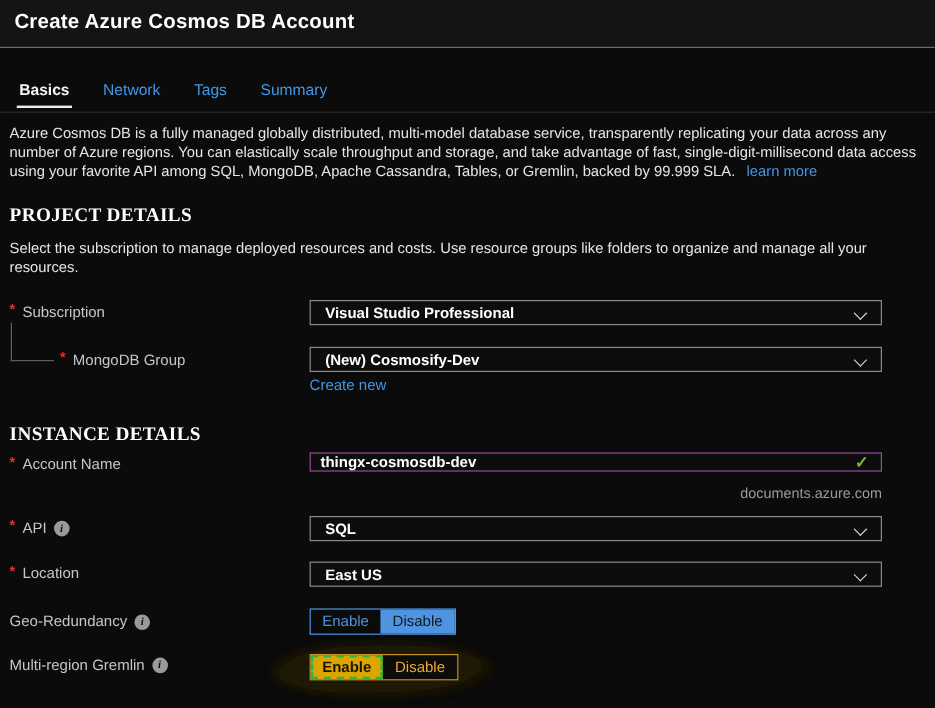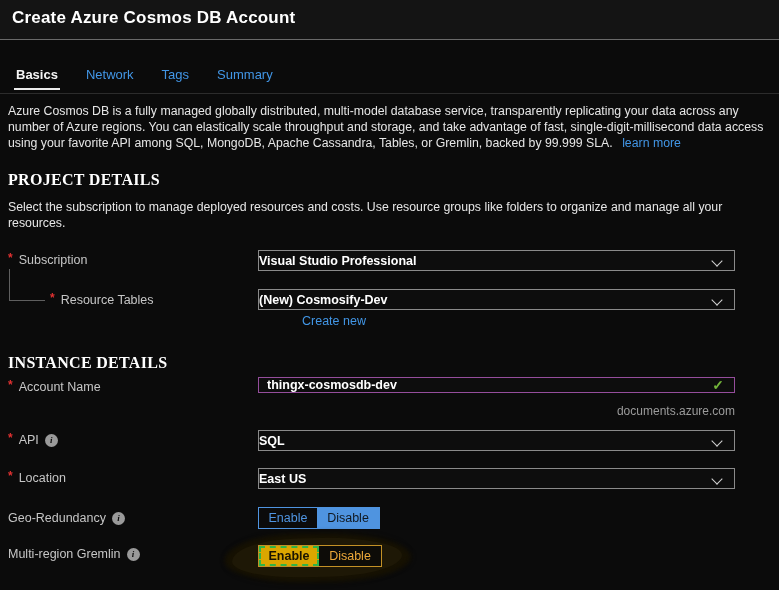--- a/index.html
+++ b/index.html
@@ -12,35 +12,35 @@
   .page-title{left:12px;top:8px;font-size:17px;font-weight:bold;color:#ffffff;letter-spacing:.2px;}
 
   
   .tabs{left:0;top:64px;width:779px;height:30px;border-bottom:1px solid #2c2c2c;
         display:flex;align-items:center;padding-left:14px;gap:24px;box-sizing:border-box;}
   .tab{font-size:13px;color:#4296e6;padding:0 2px 8px 2px;cursor:pointer;}
   .tab.active{color:#f5f5f5;font-weight:bold;border-bottom:2px solid #ededed;padding-bottom:6px;}
 
   
   .intro{left:8px;top:103px;width:766px;color:#e6e6e6;line-height:16px;font-size:12.3px;}
-  .link{color:#4296e6;cursor:pointer;text-decoration:none;margin-left:44px;}
+  .link{color:#4296e6;cursor:pointer;text-decoration:none;}
 
   .section-heading{font-size:16px;font-weight:bold;color:#ffffff;letter-spacing:.3px;font-family:Liberation Serif, serif;}
   .body-text{color:#e6e6e6;line-height:15.5px;font-size:12.3px;}
 
   
   .field-label{display:flex;align-items:center;gap:6px;color:#c6c6c6;font-size:12.5px;}
   .req{color:#e03131;font-weight:bold;font-size:12px;transform:translateY(-2px);}
   .info-icon{display:inline-flex;align-items:center;justify-content:center;width:13px;height:13px;
              border-radius:50%;background:#9a9a9a;color:#0b0b0b;font-size:9px;font-weight:bold;
              font-style:italic;cursor:pointer;font-family:"Liberation Serif", serif;}
 
   
   .dropdown{left:258px;width:477px;height:21px;background:#0d0d0d;border:1px solid #8a8a8a;
-            display:flex;align-items:center;padding-left:0;box-sizing:border-box;cursor:pointer;}
+            display:flex;align-items:center;padding-left:12px;box-sizing:border-box;cursor:pointer;}
   .dropdown .value{color:#ffffff;font-weight:600;font-size:12.5px;}
   .chevron{position:absolute;right:13px;top:6px;width:7px;height:7px;
            border-right:1.6px solid #d2d2d2;border-bottom:1.6px solid #d2d2d2;
            transform:rotate(45deg);}
   .text-input{left:258px;width:477px;height:16px;background:#0d0d0d;border:1.5px solid #954d9c;
               display:flex;align-items:center;padding-left:8px;box-sizing:border-box;}
   .text-input .value{color:#ffffff;font-weight:600;font-size:12.5px;flex:1;}
   .check{color:#73b53a;font-weight:bold;font-size:14px;margin-right:10px;}
   .hint{color:#9b9b9b;font-size:12px;}
 
@@ -92,21 +92,21 @@
 <div class="abs dropdown" style="top:250px;">
   <span class="value">Visual Studio Professional</span>
   <span class="chevron"></span>
 </div>
 
 <div class="abs conn" style="left:9px;top:269px;width:1px;height:32px;"></div>
 <div class="abs conn" style="left:9px;top:300px;width:36px;height:1px;"></div>
 
 <div class="abs field-label" style="left:50px;top:293px;">
   <span class="req">*</span>
-  <span>Resource Tables</span>
+  <span>MongoDB Group</span>
 </div>
 <div class="abs dropdown" style="top:289px;">
   <span class="value">(New) Cosmosify-Dev</span>
   <span class="chevron"></span>
 </div>
 <div class="abs link" style="left:258px;top:314px;">Create new</div>
 
 <div class="abs section-heading" style="left:8px;top:354px;">INSTANCE DETAILS</div>
 
 <div class="abs field-label" style="left:8px;top:380px;">

